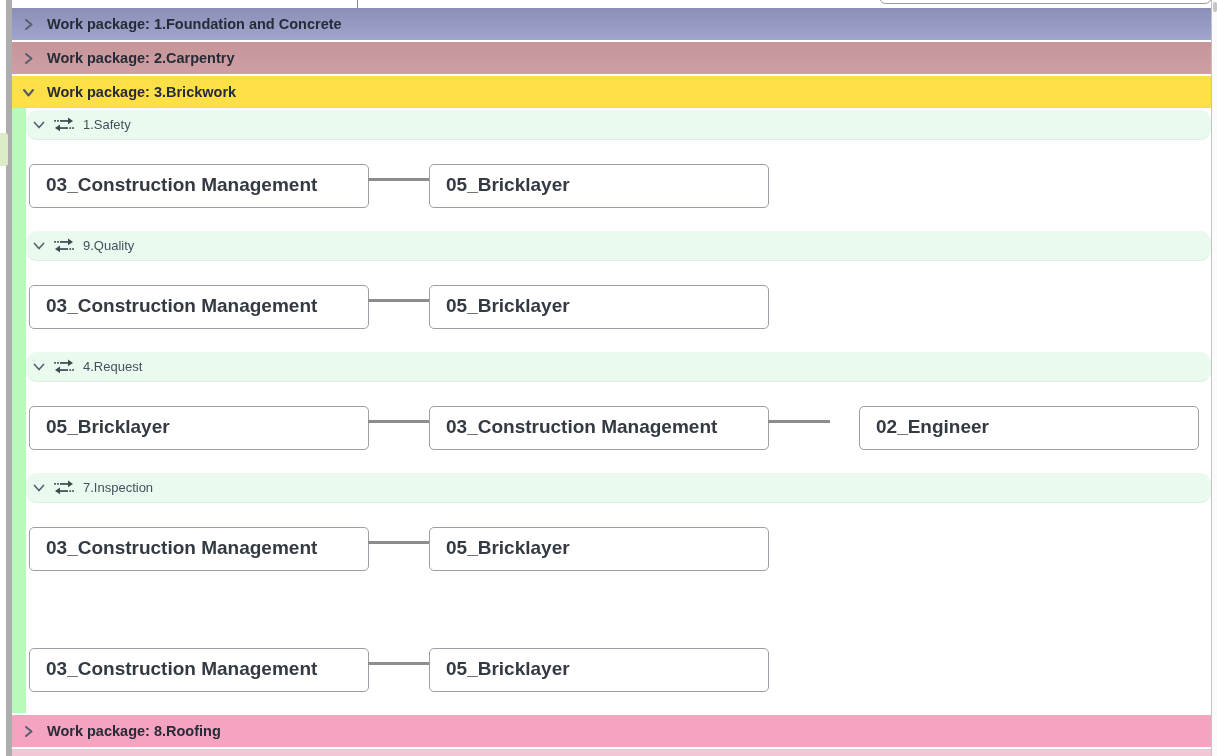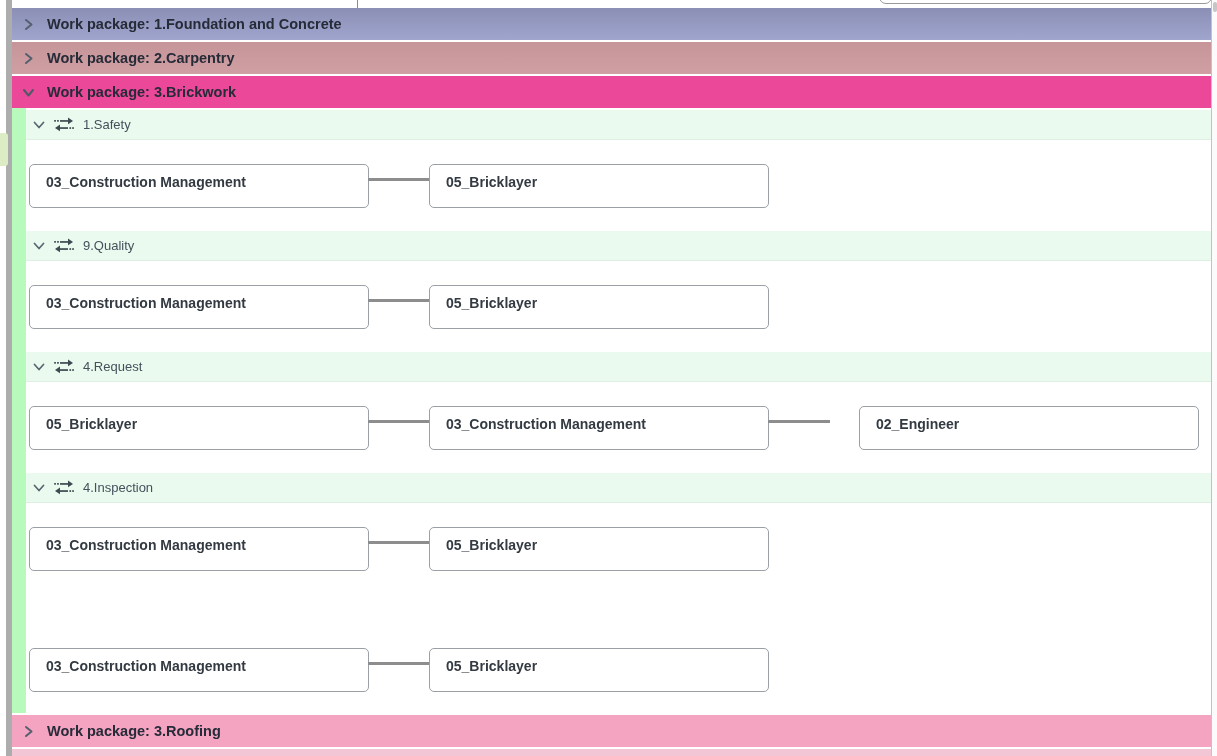--- a/index.html
+++ b/index.html
@@ -19,35 +19,35 @@
   
   .scrollbar{position:absolute;right:0;top:0;width:6px;height:756px;background:#fbfbfb;border-left:1px solid #c2c2c2;}
   .scrollbar .thumb{position:absolute;left:1px;top:2px;width:4px;height:10px;background:#c6c6c6;border-radius:3px;}
 
   
   .wp-header{position:absolute;left:12px;width:1199px;height:32px;display:flex;align-items:center;
              padding-left:10px;gap:12px;cursor:pointer;}
   .wp-label{font-size:14.5px;font-weight:bold;color:#262b38;}
   .wp-purple{top:8px;background:linear-gradient(180deg,#8b8fb6 0%,#a0a5cd 100%);}
   .wp-rose{top:42px;background:linear-gradient(180deg,#c69599 0%,#cf9fa3 100%);text-align:right;}
-  .wp-green{top:76px;background:#ec4899;}
+  .wp-green{top:76px;background:#fde047;}
   .wp-pink{top:715px;background:#f4a3c1;}
   .wp-next-strip{position:absolute;left:12px;top:749px;width:1199px;height:7px;background:#f3c6d5;}
 
   
   .section-bar{position:absolute;left:12px;top:108px;width:14px;height:605px;background:#b7fabb;}
   .sub-header{position:absolute;left:26px;width:1185px;height:30px;background:#eafaee;
-              border-bottom:1px solid #ddf0e1;border-radius:0;display:flex;align-items:center;
+              border-bottom:1px solid #ddf0e1;border-radius:11px;display:flex;align-items:center;
               padding-left:7px;gap:9px;cursor:pointer;}
   .sub-label{font-size:13px;color:#45505c;}
 
   
   .node{position:absolute;width:340px;height:44px;background:#ffffff;border:1px solid #9aa0a6;
         border-radius:5px;padding:9px 16px 0 16px;}
-  .node-label{font-size:14px;font-weight:bold;color:#333a42;white-space:nowrap;overflow:hidden;}
+  .node-label{font-size:19px;font-weight:bold;color:#333a42;white-space:nowrap;overflow:hidden;}
   .connector{position:absolute;width:62px;height:3px;background:#8d8d8d;}
 
   .icon{flex:0 0 auto;display:block;}
 </style>
 </head>
 <body>
 
 <div class="screen">
 
   <div class="top-strip">
@@ -170,21 +170,21 @@
     <svg class="icon" width="20" height="15" viewBox="0 0 20 15" fill="#3e4a52">
         <rect x="0.2" y="3" width="1.7" height="1.7"></rect>
         <rect x="3.1" y="3" width="1.7" height="1.7"></rect>
         <rect x="6" y="3.1" width="8" height="1.7"></rect>
         <polygon points="14,0.6 19,3.9 14,7.2"></polygon>
         <polygon points="6,7.6 1,10.9 6,14.2"></polygon>
         <rect x="6" y="10.2" width="8" height="1.7"></rect>
         <rect x="15.4" y="10.2" width="1.7" height="1.7"></rect>
         <rect x="18.2" y="10.2" width="1.7" height="1.7"></rect>
       </svg>
-    <span class="sub-label">4.Inspection</span>
+    <span class="sub-label">7.Inspection</span>
   </div>
   <div>
     <div class="node" style="left:29px;top:527px">
         <div class="node-label">03_Construction Management</div>
       </div>
     <div class="connector" style="left:368px;top:541px"></div>
     <div class="node" style="left:429px;top:527px">
         <div class="node-label">05_Bricklayer</div>
       </div>
   </div>
@@ -196,21 +196,21 @@
     <div class="connector" style="left:368px;top:662px"></div>
     <div class="node" style="left:429px;top:648px">
         <div class="node-label">05_Bricklayer</div>
       </div>
   </div>
 
   <div class="wp-header wp-pink">
     <svg class="icon" width="13" height="13" viewBox="0 0 13 13">
         <polyline points="4,2 9.5,6.5 4,11" fill="none" stroke="#555f6e" stroke-width="2" stroke-linecap="round" stroke-linejoin="round"></polyline>
       </svg>
-    <span class="wp-label">Work package: 3.Roofing</span>
+    <span class="wp-label">Work package: 8.Roofing</span>
   </div>
   <div class="wp-next-strip"></div>
 
   <div class="scrollbar">
     <div class="thumb"></div>
   </div>
 
 </div>
 
 </body></html>

